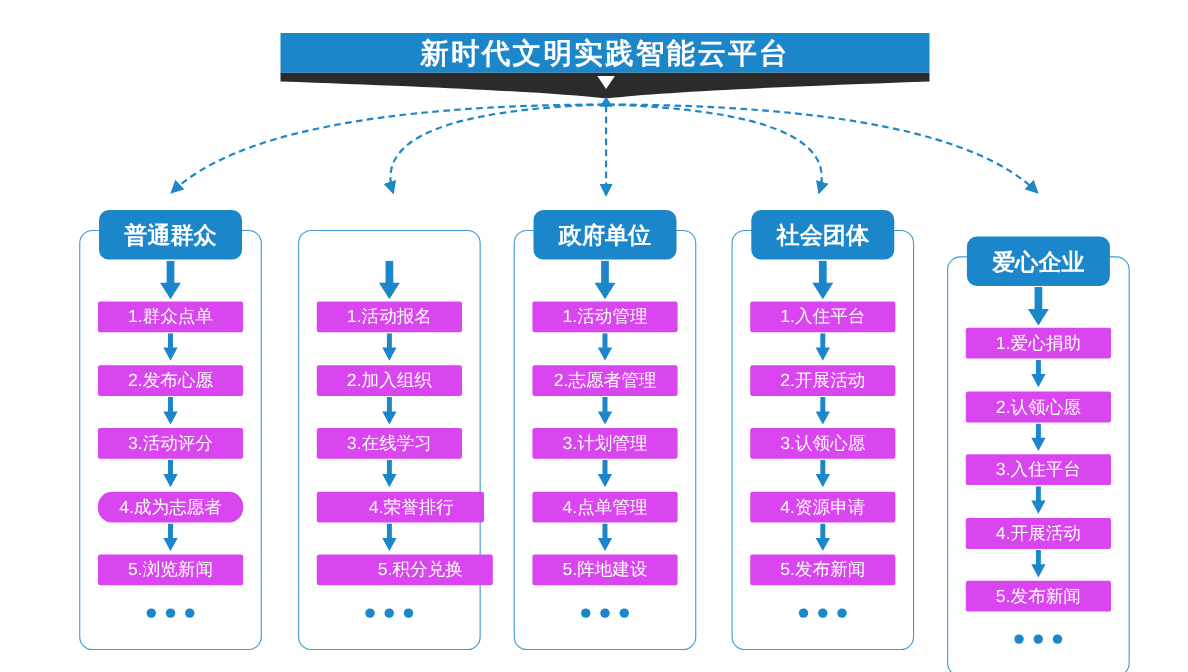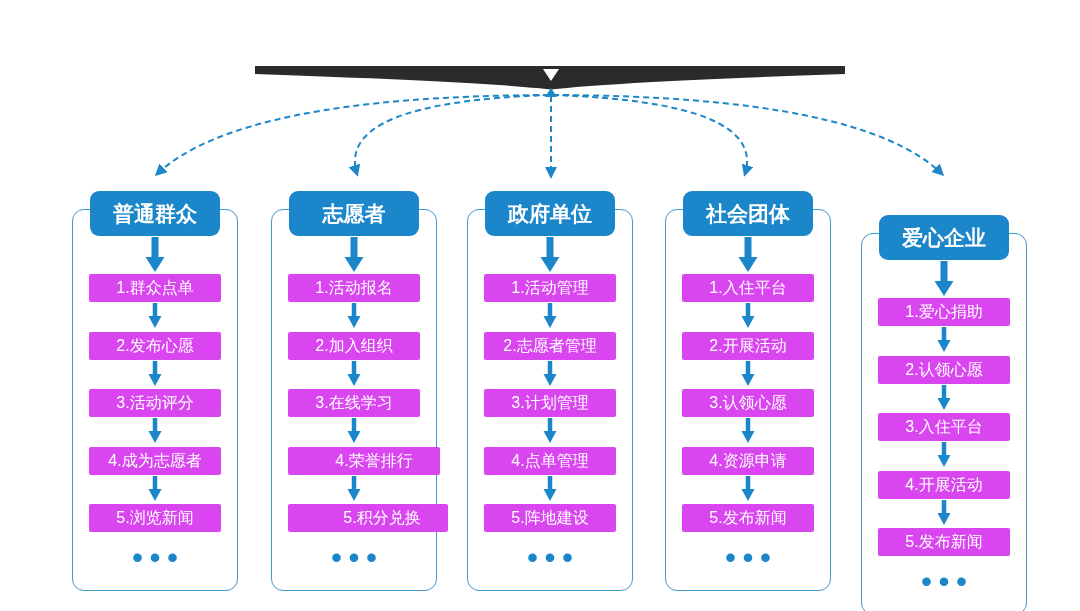--- a/index.html
+++ b/index.html
@@ -64,20 +64,23 @@
 
     <g stroke="#1e87c7" stroke-width="2" fill="none" stroke-dasharray="6 4">
       <path d="M549,95 Q240,96 157,174" marker-end="url(#arrowhead)"></path>
       <path d="M550,95 Q335,102 357,174" marker-end="url(#arrowhead)"></path>
       <path d="M551,96 L551,176" marker-end="url(#arrowhead)"></path>
       <path d="M552,95 Q767,102 745,174" marker-end="url(#arrowhead)"></path>
       <path d="M553,95 Q862,96 942,174" marker-end="url(#arrowhead)"></path>
     </g>
   </svg>
 
+  <div class="title-bar">
+    <span>新时代文明实践智能云平台</span>
+  </div>
 
 <div class="column" style="left: 72px;">
     <div class="col-frame"></div>
     <div class="col-header">
       <span>普通群众</span>
     </div>
     <div class="big-arrow">
       <svg viewBox="0 0 22 36" width="22" height="36">
         <line x1="11" y1="0" x2="11" y2="22" stroke="#1b86c9" stroke-width="7"></line>
         <polygon points="1.5,20 20.5,20 11,35" fill="#1b86c9"></polygon>
@@ -98,40 +101,37 @@
             <line x1="8" y1="0" x2="8" y2="14" stroke="#1b86c9" stroke-width="4.5"></line>
             <polygon points="1.5,13 14.5,13 8,25" fill="#1b86c9"></polygon>
           </svg></div>
         <div class="item-box" style="top: 198px;">
           <span>3.活动评分</span>
         </div>
         <div class="small-arrow" style="top: 227px;"><svg viewBox="0 0 16 26" width="16" height="26">
             <line x1="8" y1="0" x2="8" y2="14" stroke="#1b86c9" stroke-width="4.5"></line>
             <polygon points="1.5,13 14.5,13 8,25" fill="#1b86c9"></polygon>
           </svg></div>
-        <div class="item-box" style="top: 256px;">
+        <div class="item-box" style="top: 256px; border-radius: 13px;">
           <span>4.成为志愿者</span>
         </div>
         <div class="small-arrow" style="top: 285px;"><svg viewBox="0 0 16 26" width="16" height="26">
             <line x1="8" y1="0" x2="8" y2="14" stroke="#1b86c9" stroke-width="4.5"></line>
             <polygon points="1.5,13 14.5,13 8,25" fill="#1b86c9"></polygon>
           </svg></div>
         <div class="item-box" style="top: 313px;">
           <span>5.浏览新闻</span>
         </div>
       </div>
     <div class="dots">
       <span>•••</span>
     </div>
   </div>
     <div class="column" style="left: 271px;">
     <div class="col-frame"></div>
-    <div class="col-header">
-      <span>志愿者</span>
-    </div>
     <div class="big-arrow">
       <svg viewBox="0 0 22 36" width="22" height="36">
         <line x1="11" y1="0" x2="11" y2="22" stroke="#1b86c9" stroke-width="7"></line>
         <polygon points="1.5,20 20.5,20 11,35" fill="#1b86c9"></polygon>
       </svg>
     </div>
     <div>
         <div class="item-box" style="top: 83px;">
           <span>1.活动报名</span>
         </div>

